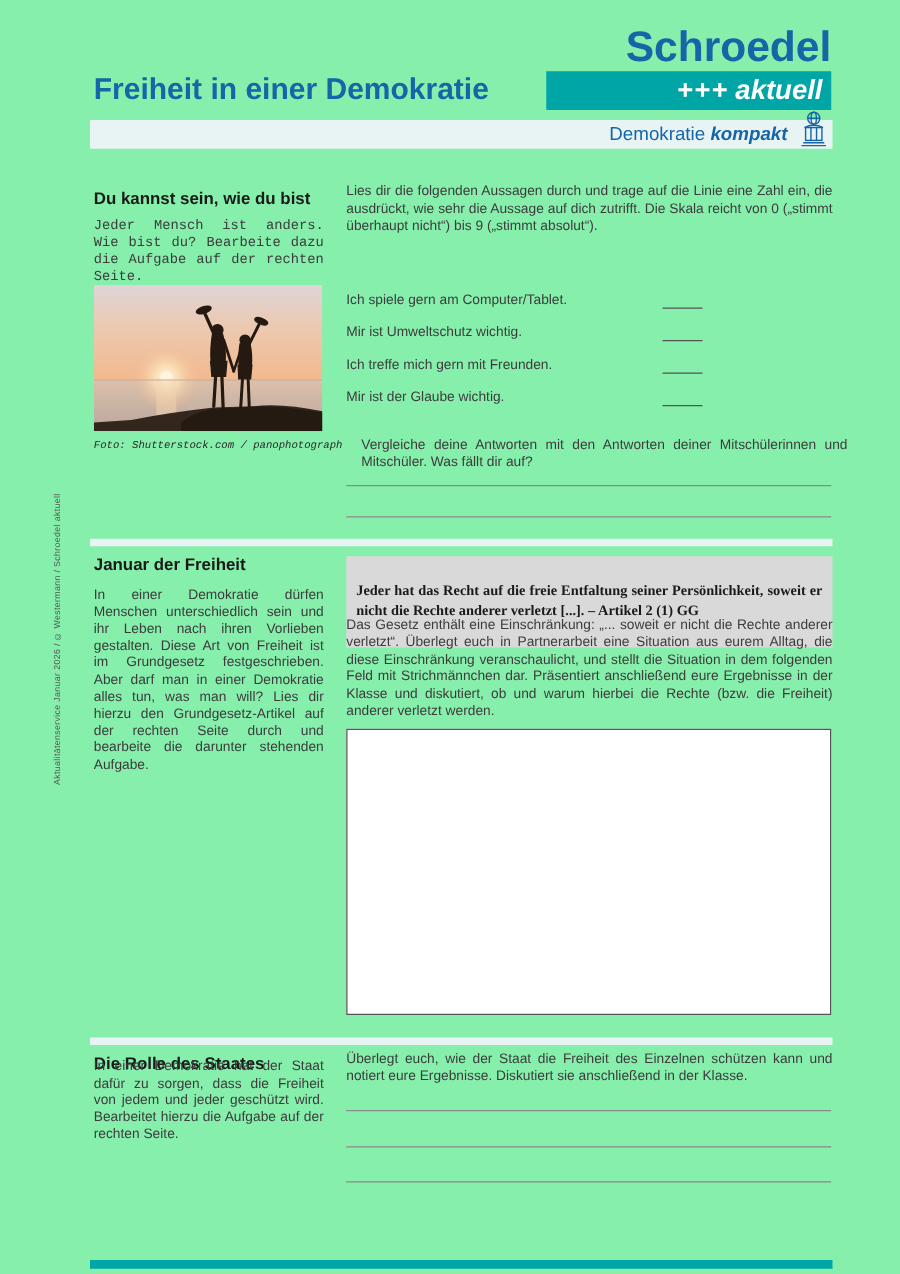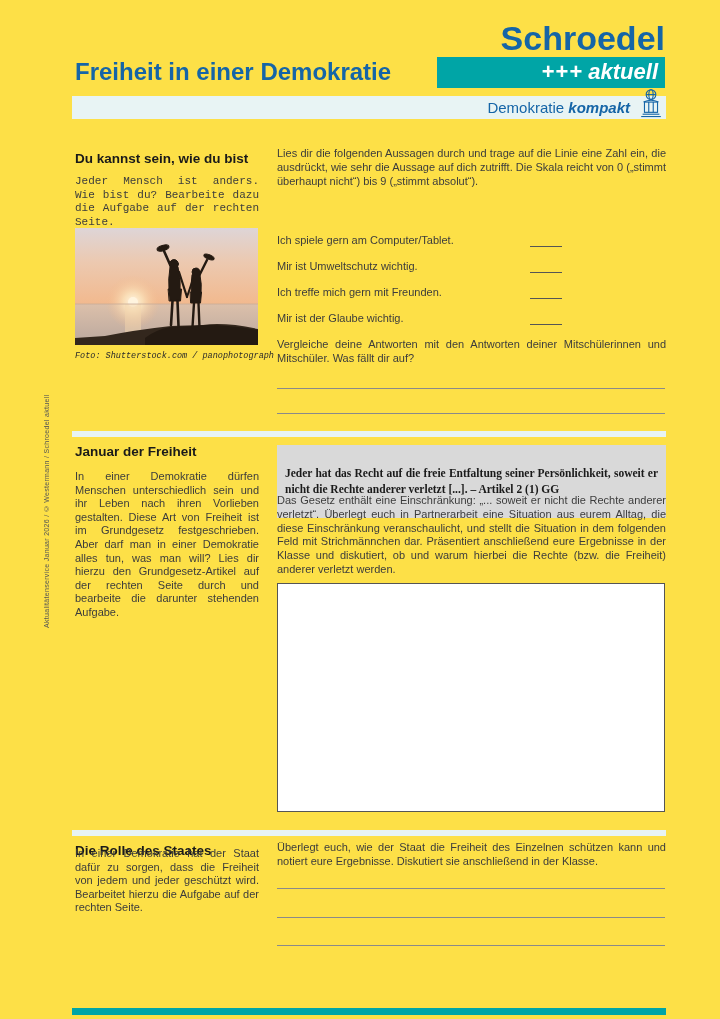--- a/index.html
+++ b/index.html
@@ -1,17 +1,17 @@
 <!DOCTYPE html>
 <html lang="de"><head>
 <meta charset="utf-8">
 <style>
   html,body{margin:0;padding:0;background:#fff;}
   .page{
-    position:relative;width:720px;height:1019px;background:#fde047;
+    position:relative;width:720px;height:1019px;background:#86efac;
     font-family:"Liberation Sans","DejaVu Sans",sans-serif;overflow:hidden;
     color:#3c3c3c;
   }
   
   .brand-name{
     position:absolute;left:437px;top:20px;width:228px;text-align:right;
     font-size:34px;font-weight:bold;color:#1565a7;letter-spacing:0px;line-height:36px;
   }
   .banner{
     position:absolute;left:437px;top:57px;width:228px;height:31px;background:#00a5a6;
@@ -142,21 +142,21 @@
   </div>
   <div class="photo-credit">Foto: Shutterstock.com / panophotograph</div>
 
   <p class="body-r" style="top:147px;margin:0;">Lies dir die folgenden Aussagen durch und trage auf die Linie eine Zahl ein, die ausdrückt, wie sehr die Aussage auf dich zutrifft. Die Skala reicht von 0 („stimmt überhaupt nicht“) bis 9 („stimmt absolut“).</p>
 
   <div class="stmt" style="top:233px;"><span>Ich spiele gern am Computer/Tablet.</span><span class="blank"></span></div>
   <div class="stmt" style="top:259px;"><span>Mir ist Umweltschutz wichtig.</span><span class="blank"></span></div>
   <div class="stmt" style="top:311px;"><span>Mir ist der Glaube wichtig.</span><span class="blank"></span></div>
   <div class="stmt" style="top:285px;"><span>Ich treffe mich gern mit Freunden.</span><span class="blank"></span></div>
 
-  <p class="body-r" style="top:338px;margin:0;">Vergleiche deine Antworten mit den Antworten deiner Mitschülerinnen und Mitschüler. Was fällt dir auf?</p>
+  <p class="body-r" style="top:338px;margin:12px;">Vergleiche deine Antworten mit den Antworten deiner Mitschülerinnen und Mitschüler. Was fällt dir auf?</p>
   <div class="wline" style="top:388px;"></div>
   <div class="wline" style="top:413px;"></div>
 
   <div class="divider" style="top:431px;"></div>
 
   <h2 class="h2" style="left:75px;top:444px;">Januar der Freiheit</h2>
   <p class="body-l" style="top:470px;margin:0;">In einer Demokratie dürfen Menschen unterschiedlich sein und ihr Leben nach ihren Vorlieben gestalten. Diese Art von Freiheit ist im Grundgesetz festgeschrieben. Aber darf man in einer Demokratie alles tun, was man will? Lies dir hierzu den Grundgesetz-Artikel auf der rechten Seite durch und bearbeite die darunter stehenden Aufgabe.</p>
 
   <div class="quote-box">Jeder hat das Recht auf die freie Entfaltung seiner Persönlichkeit, soweit er nicht die Rechte anderer verletzt [...]. – Artikel 2 (1) GG</div>
   <p class="body-r" style="top:494px;margin:0;">Das Gesetz enthält eine Einschränkung: „... soweit er nicht die Rechte anderer verletzt“. Überlegt euch in Partnerarbeit eine Situation aus eurem Alltag, die diese Einschränkung veranschaulicht, und stellt die Situation in dem folgenden Feld mit Strichmännchen dar. Präsentiert anschließend eure Ergebnisse in der Klasse und diskutiert, ob und warum hierbei die Rechte (bzw. die Freiheit) anderer verletzt werden.</p>

